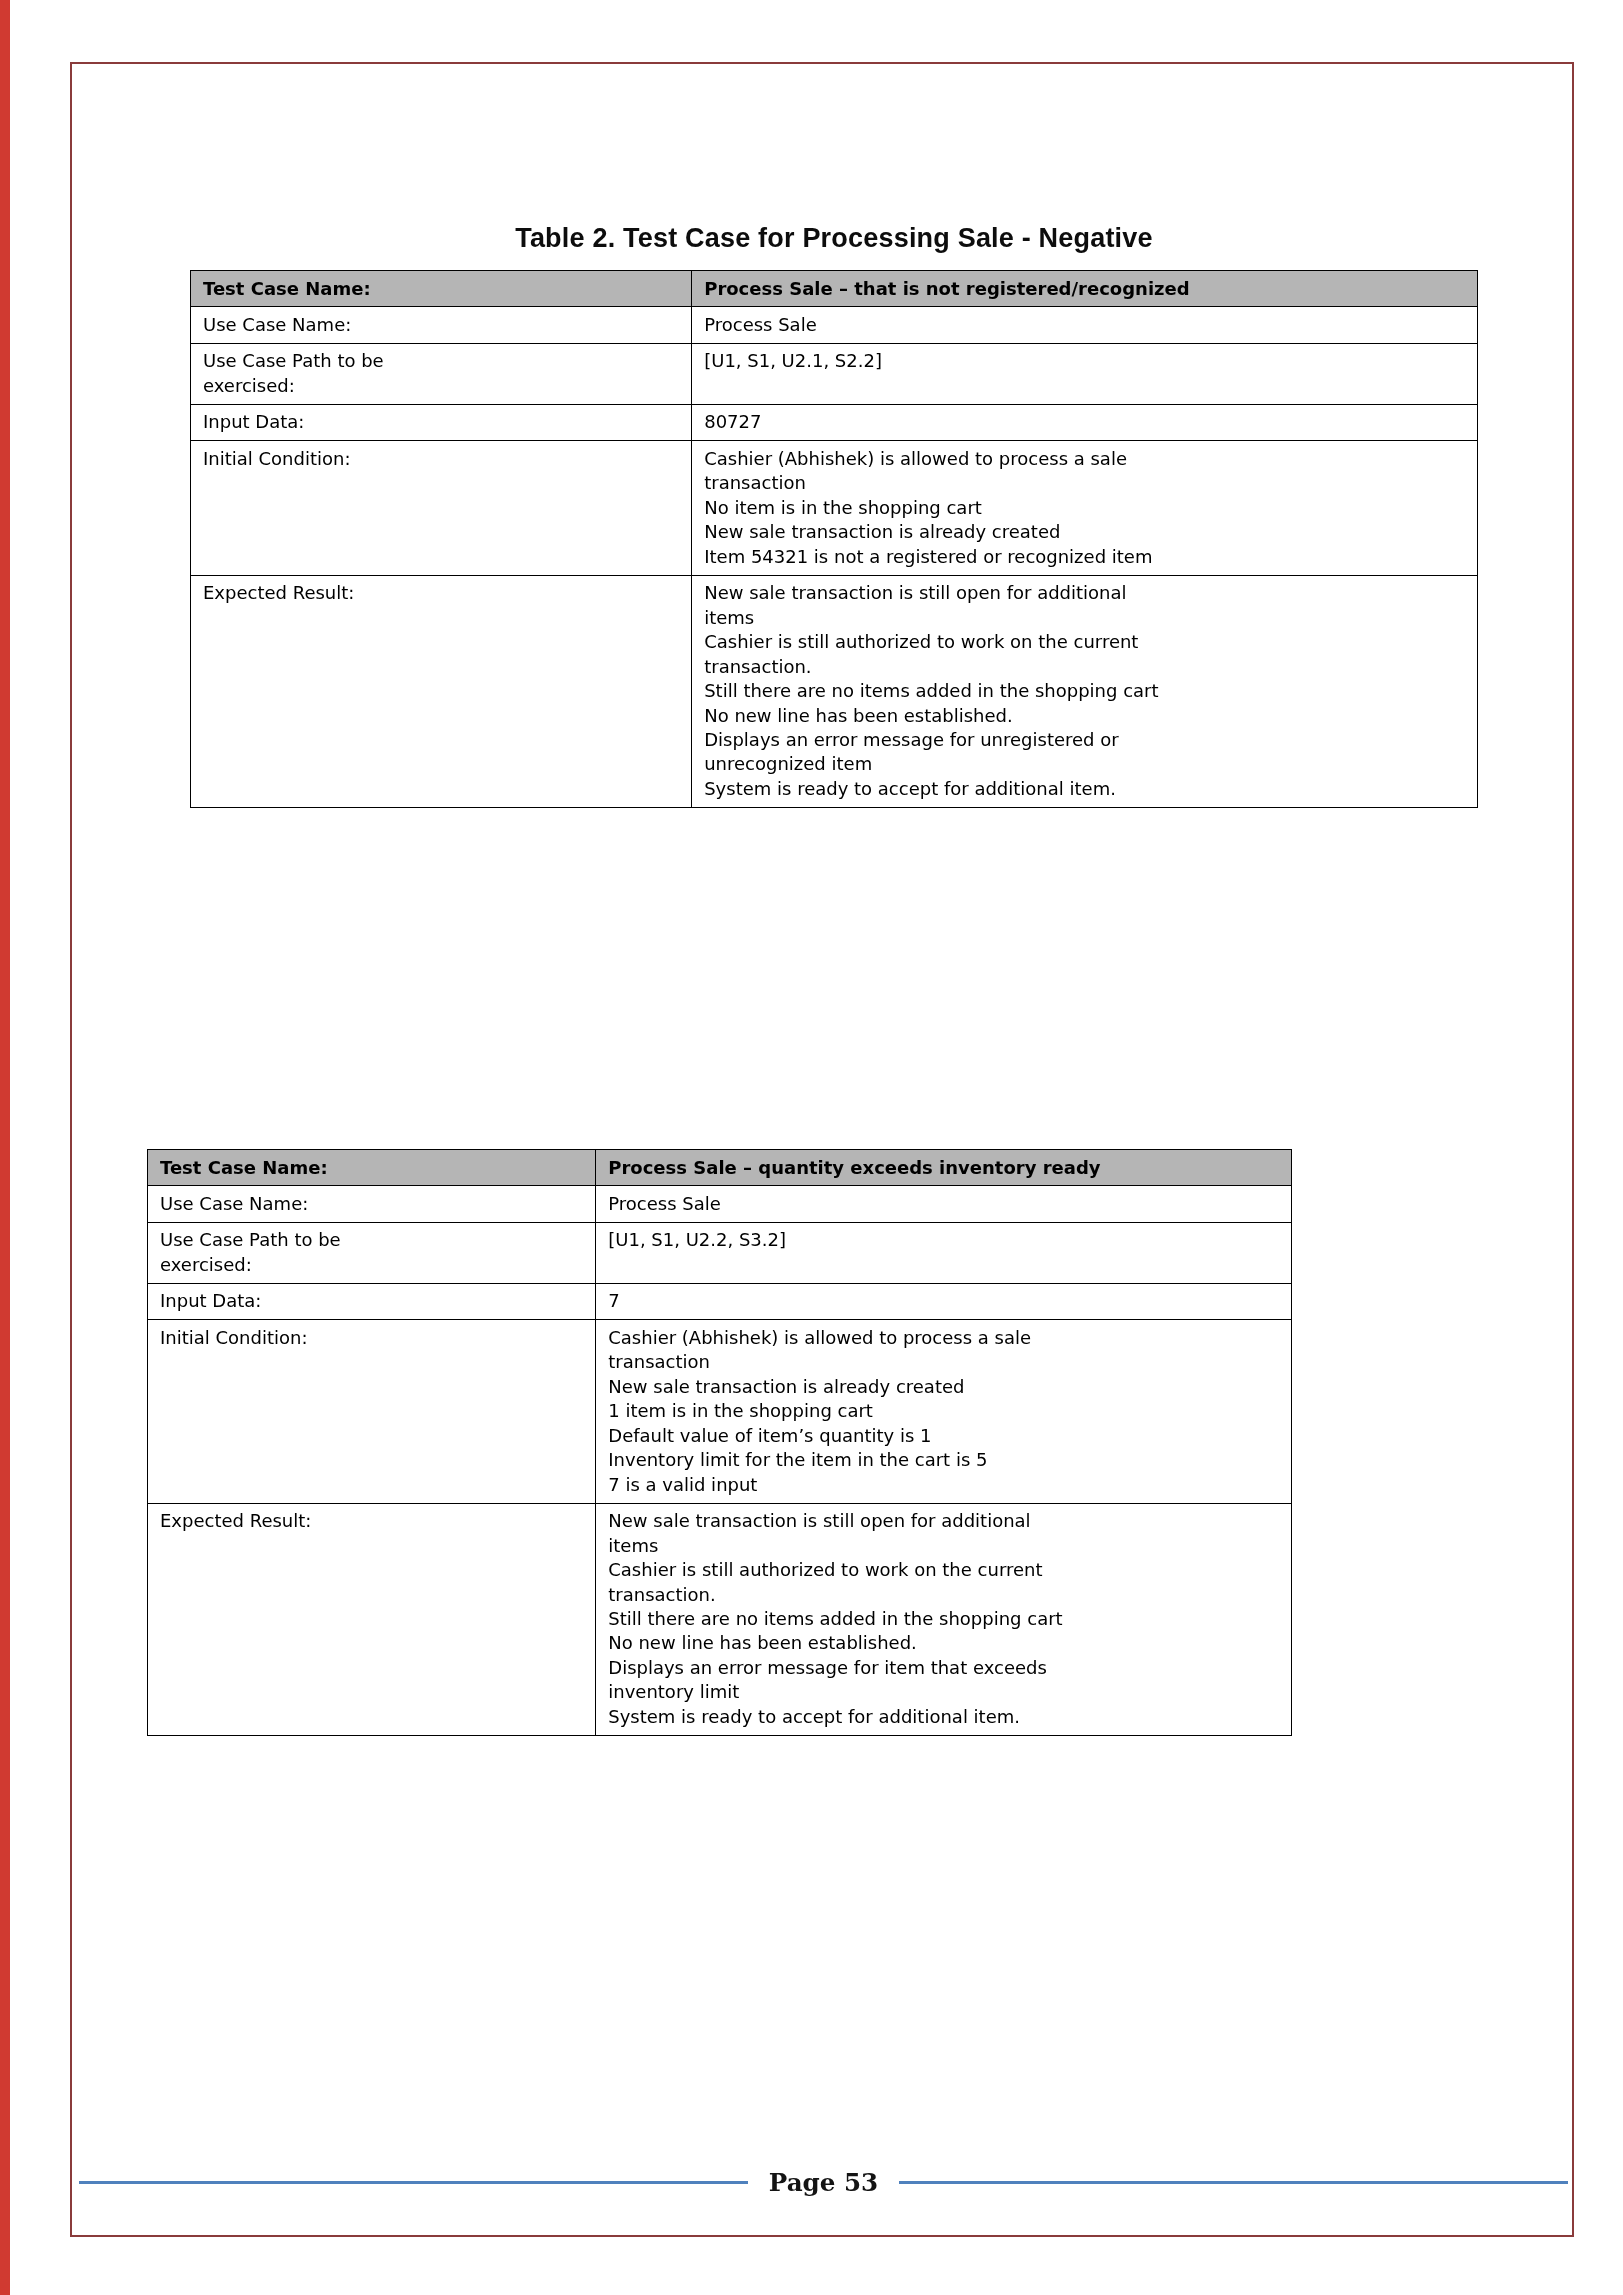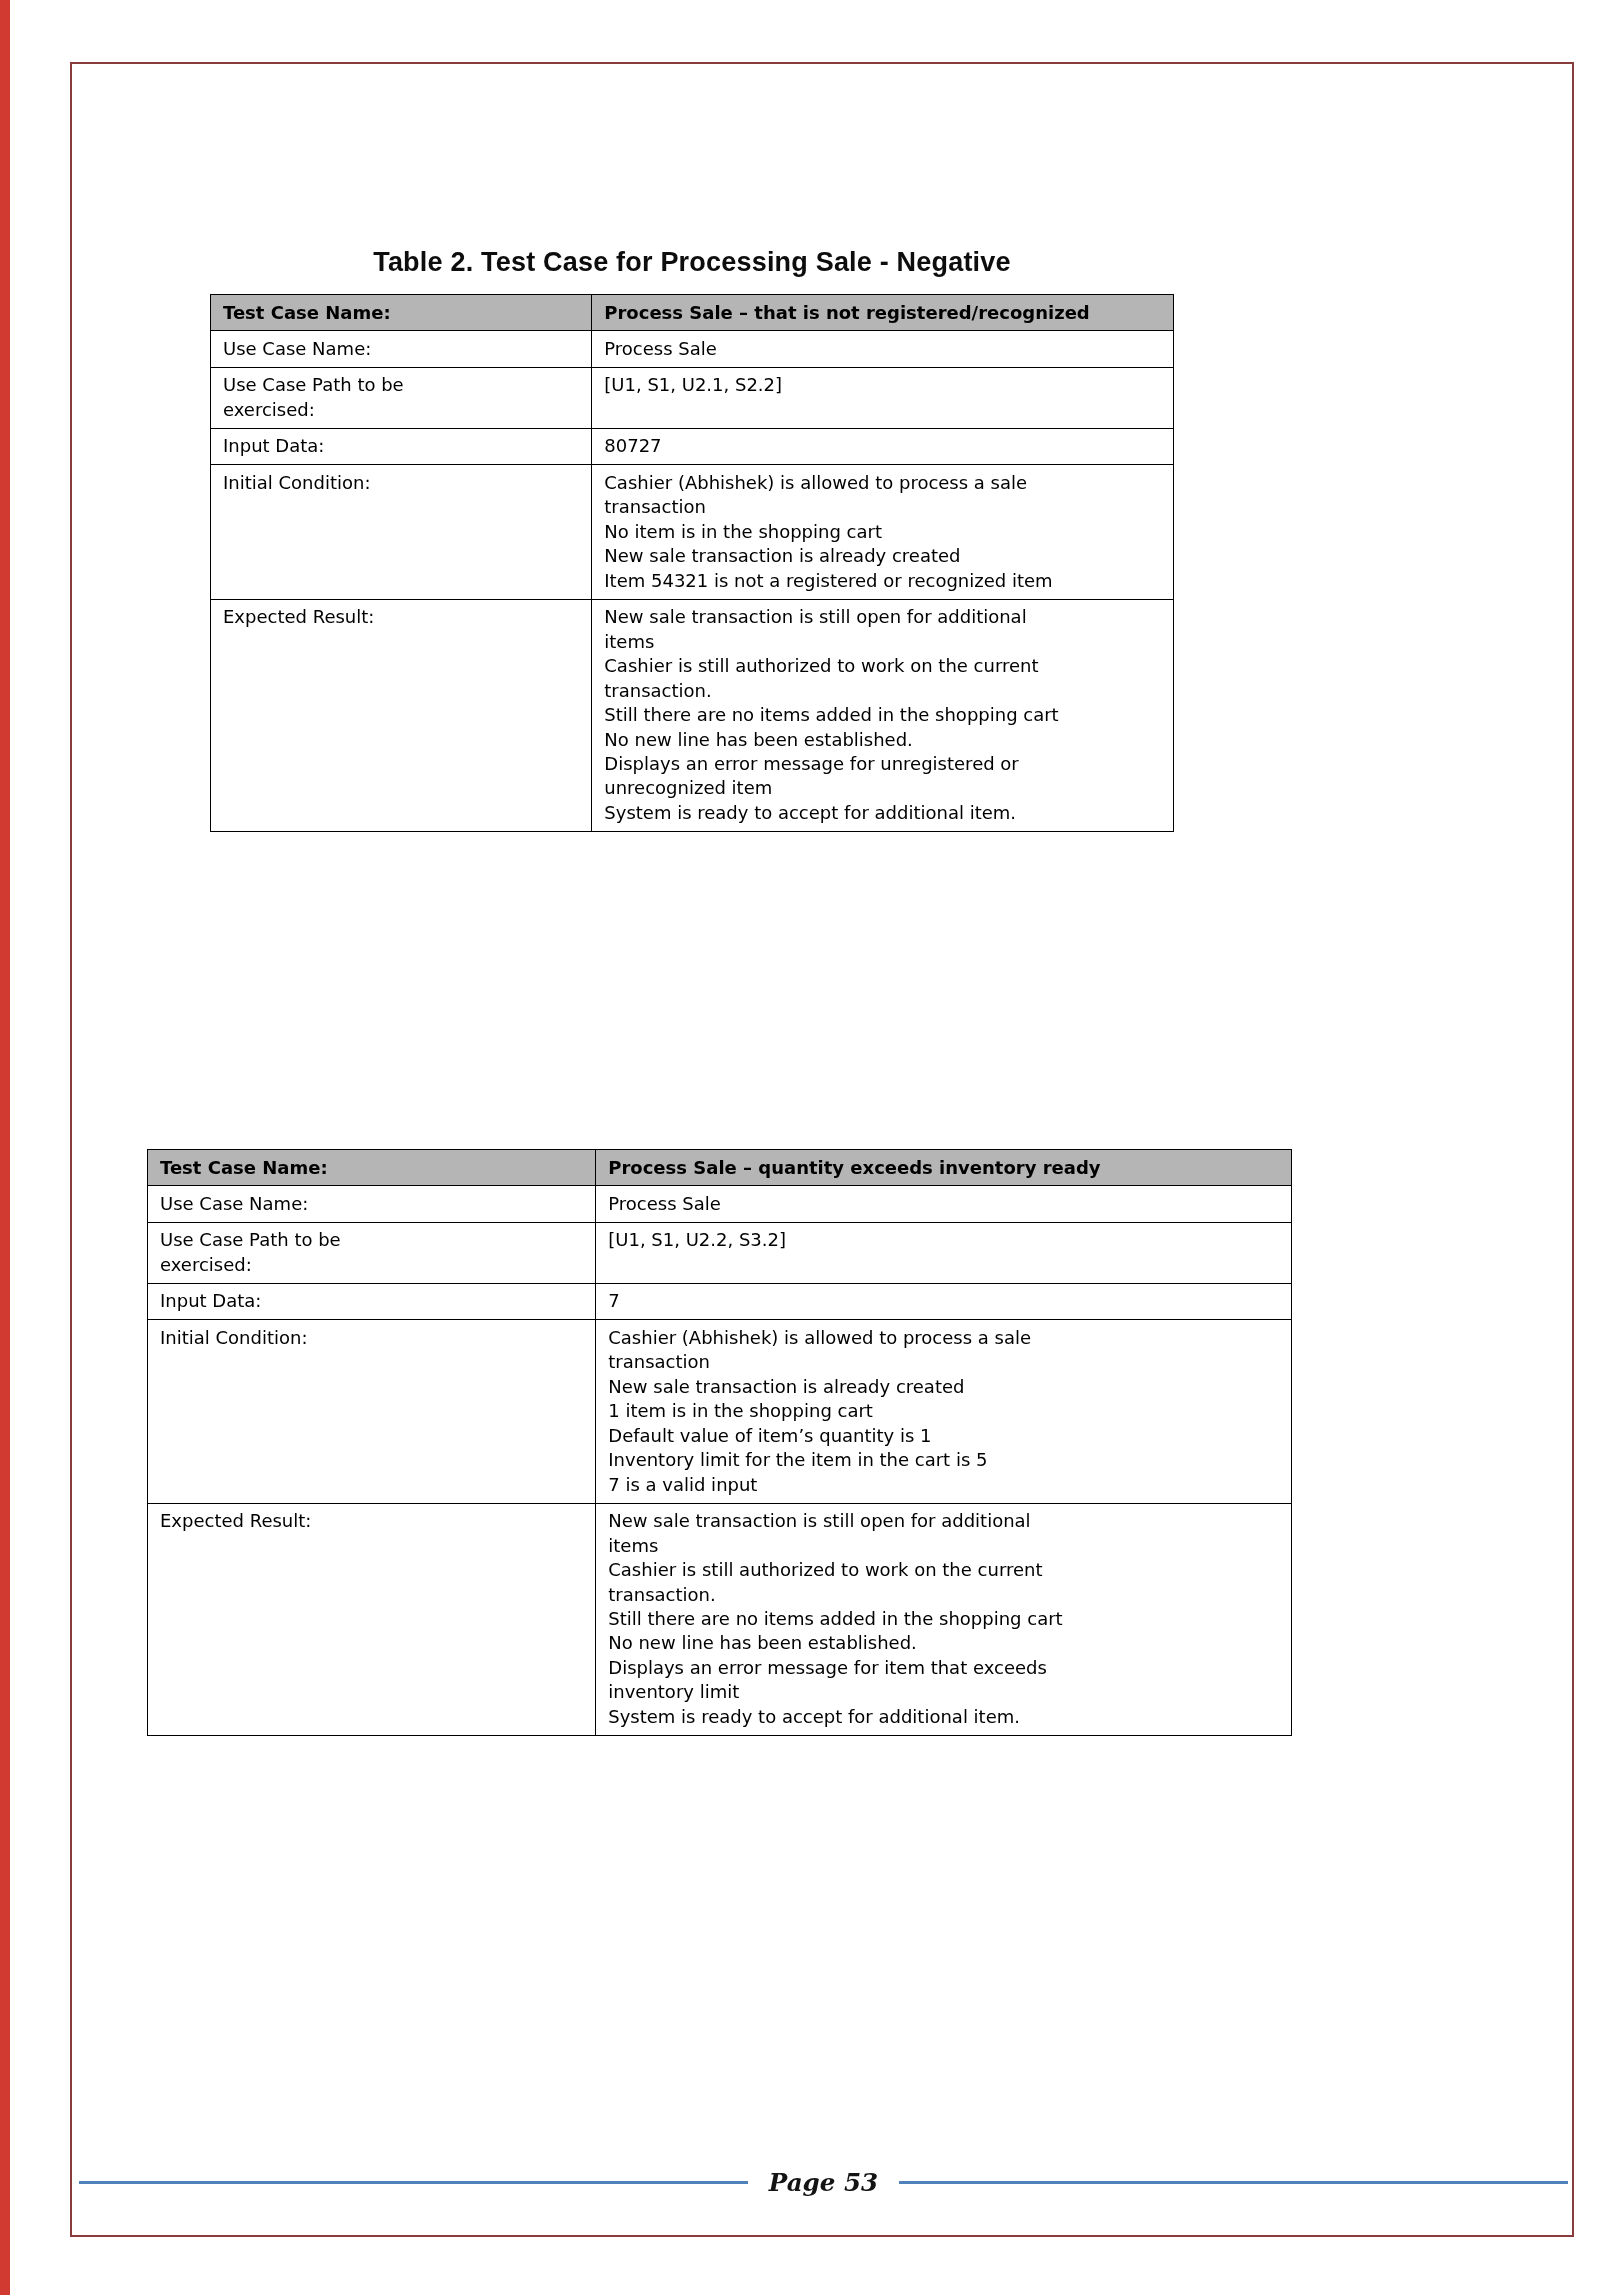--- a/index.html
+++ b/index.html
@@ -3,37 +3,37 @@
 <meta charset="utf-8">
 <style>
   html,body{margin:0;padding:0;}
   body{
     width:1623px;height:2295px;background:#ffffff;position:relative;overflow:hidden;
     font-family:"DejaVu Sans",sans-serif;color:#000;
   }
   .left-stripe{position:absolute;left:0;top:0;width:10.3px;height:2295px;background:#d03a31;}
   .page-frame{position:absolute;left:70px;top:62px;width:1504px;height:2175px;border:2.4px solid #8a3b3b;box-sizing:border-box;}
   .table-block{position:absolute;}
-  .tb1{left:210px;top:223px;width:964px;margin-top:24px;}
+  .tb1{left:190px;top:223px;width:1288px;}
   .tb2{left:147px;top:1149px;width:1145px;}
   .table-title{
     font-family:"Liberation Sans",sans-serif;font-size:27px;font-weight:bold;
     text-align:center;margin:0 0 16px 0;color:#0d0d0d;letter-spacing:0.2px;
   }
   table.tc{border-collapse:collapse;width:100%;table-layout:fixed;}
   table.tc td{
     border:1.6px solid #000;padding:5.5px 12px;font-size:18px;line-height:1.36;
     vertical-align:top;white-space:pre-line;word-wrap:break-word;
   }
   table.tc td.label{width:37%;}
   tr.header td{background:#b5b5b5;font-weight:bold;}
   td.path-value{font-size:24.6px;vertical-align:middle;}
   .footer{
     position:absolute;left:79px;right:55px;top:2168px;
-    display:flex;align-items:center;justify-content:center;gap:20.6px;font-style:italic;
+    display:flex;align-items:center;justify-content:center;gap:20.6px;
   }
   .footer .line{flex:1;height:2.4px;background:#4f81bd;}
   .page-number{
     font-family:"DejaVu Serif",serif;font-weight:bold;font-size:24.6px;color:#141414;white-space:nowrap;
   }
 </style>
 </head>
 <body>
 
 <div class="left-stripe"></div>

